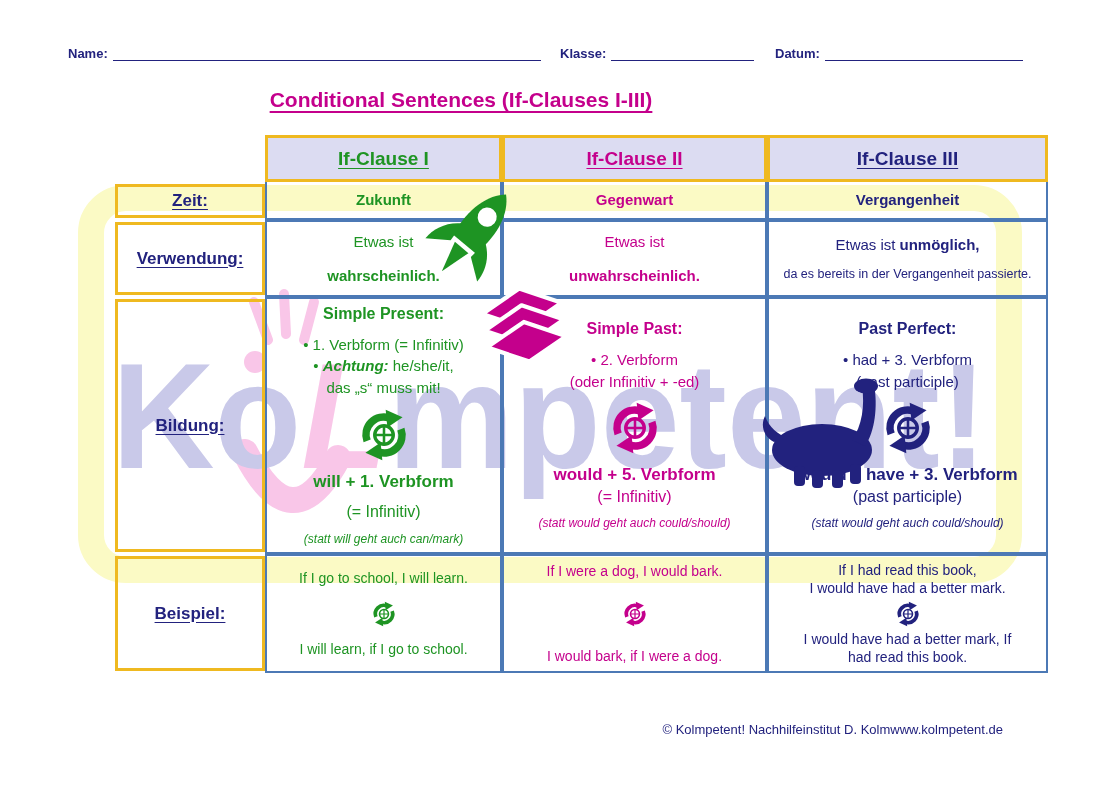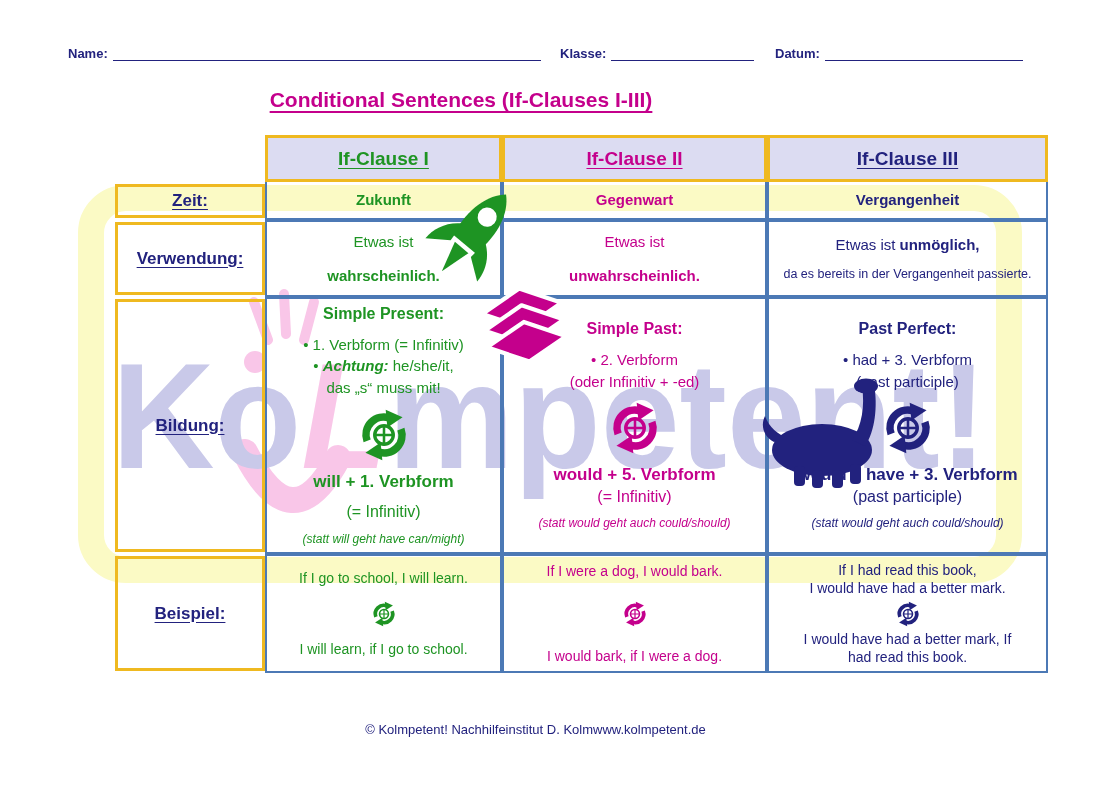--- a/index.html
+++ b/index.html
@@ -57,21 +57,21 @@
   .icn { display:block; }
   .sync-lg { width:54px; height:54px; }
   .sync-sm { width:26px; height:26px; }
   .float-icon { position:absolute; z-index:3; pointer-events:none; }
   #icon-rocket { left:426px; top:176px; width:94px; height:116px; color:#1E9423; transform:rotate(40deg); }
   #icon-books  { left:477px; top:283px; width:94px; height:80px;  color:#C4008C; transform:rotate(-8deg); }
   #icon-dino   { left:760px; top:374px; width:176px; height:126px; color:#22227E; }
 
   
   .footer { position:absolute; top:722px; left:68px; right:108px; display:flex;
-            justify-content:center; font-size:13px; color:#22227E; z-index:4; }
+            justify-content:flex-end; font-size:13px; color:#22227E; z-index:4; }
 </style>
 </head>
 <body>
 
 <svg width="0" height="0" style="position:absolute" aria-hidden="true">
   <defs>
     <symbol id="sym-sync" viewBox="0 0 64 64">
       <g fill="none" stroke="currentColor">
         <circle cx="32" cy="32" r="11" stroke-width="4"></circle>
         <path d="M20,32 h24 M32,20 v24" stroke-width="3"></path>
@@ -182,21 +182,21 @@
       <div class="bullets">
         <div class="bullet">1. Verbform (= Infinitiv)</div>
         <div class="bullet"><span class="i b">Achtung:</span><span> he/she/it,</span></div>
         <div>das „s“ muss mit!</div>
       </div>
       <svg class="icn sync-lg" style="color:#1E9423">
           <use href="#sym-sync"></use>
         </svg>
       <div class="formula">will + 1. Verbform</div>
       <div class="fsub">(= Infinitiv)</div>
-      <div class="note">(statt will geht have can/might)</div>
+      <div class="note">(statt will geht auch can/mark)</div>
     </div>
     <div class="cell c-magenta vgap">
       <div class="heading">Simple Past:</div>
       <div class="bullets">
         <div class="bullet">2. Verbform</div>
         <div>(oder Infinitiv + -ed)</div>
       </div>
       <svg class="icn sync-lg" style="color:#C4008C">
           <use href="#sym-sync"></use>
         </svg>

